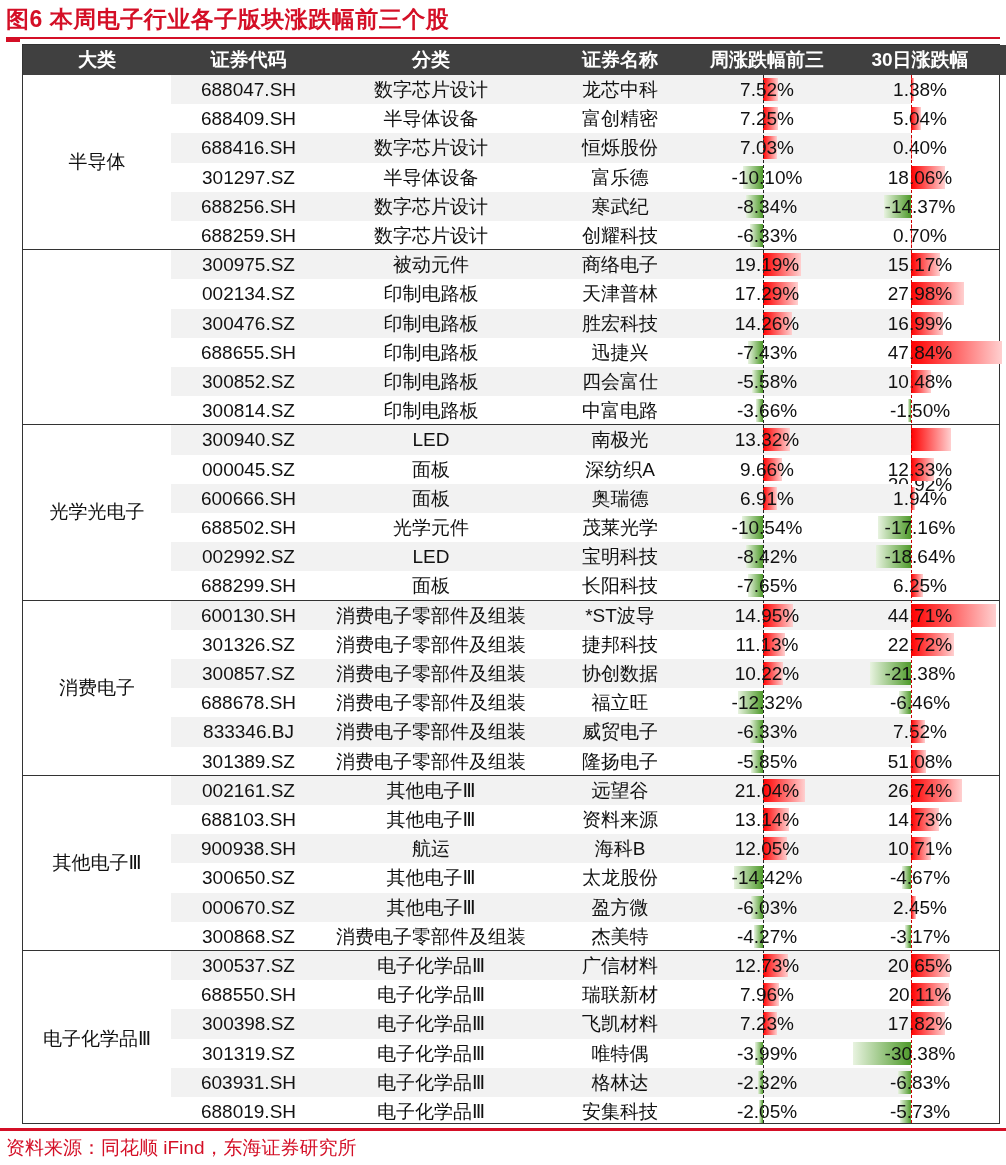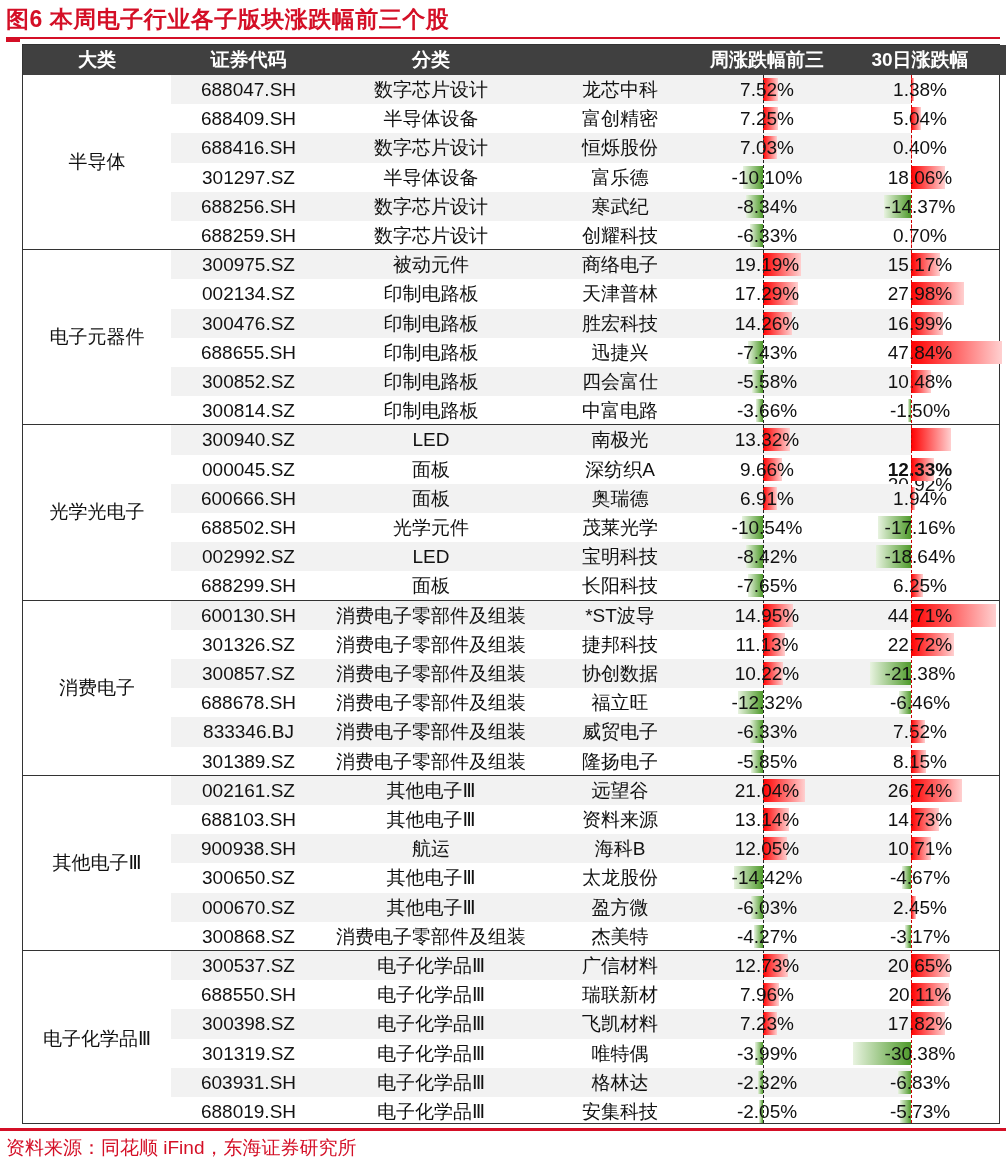--- a/index.html
+++ b/index.html
@@ -36,20 +36,21 @@
 
 <div class="title">图6  本周电子行业各子版块涨跌幅前三个股</div>
 <div class="title-rule"></div>
 <div class="title-rule-ext"></div>
 
 <div class="tbl" id="tbl">
   <div class="hdr">
     <div class="hcell" style="left:0;width:148px">大类</div>
     <div class="hcell" style="left:148px;width:155px">证券代码</div>
     <div class="hcell" style="left:303px;width:210px">分类</div>
+    <div class="hcell" style="left:513px;width:168px">证券名称</div>
     <div class="hcell" style="left:670px;width:148px">周涨跌幅前三</div>
     <div class="hcell" style="left:818px;width:158px">30日涨跌幅</div>
   </div>
   <div id="body">
       <div class="group" style="top: 30px; height: 175.2px;">
         <div class="glabel">半导体</div>
         <div class="row alt" style="top: 0px;">
           <div class="bgcell" style="left: 0px; width: 740px;"></div>
           <div class="bar pos" style="width: 15.04px; left: 592px;"></div>
           <div class="bar pos" style="width: 2.622px; left: 740px;"></div>
@@ -104,21 +105,20 @@
           <div class="bar neg" style="width: 12.66px; left: 579.34px;"></div>
           <div class="bar pos" style="width: 1.33px; left: 740px;"></div>
           <div class="cell" style="left: 0px; width: 155px;">688259.SH</div>
           <div class="cell" style="left: 155px; width: 210px;">数字芯片设计</div>
           <div class="cell" style="left: 365px; width: 168px;">创耀科技</div>
           <div class="cell" style="left: 522px; width: 148px;">-6.33%</div>
           <div class="cell" style="left: 670px; width: 158px;">0.70%</div>
         </div>
       </div>
       <div class="group" style="top: 205.2px; height: 175.2px;">
-        <div class="glabel">电子元器件</div>
         <div class="row alt" style="top: 0px;">
           <div class="bgcell" style="left: 0px; width: 740px;"></div>
           <div class="bar pos" style="width: 38.38px; left: 592px;"></div>
           <div class="bar pos" style="width: 28.823px; left: 740px;"></div>
           <div class="cell" style="left: 0px; width: 155px;">300975.SZ</div>
           <div class="cell" style="left: 155px; width: 210px;">被动元件</div>
           <div class="cell" style="left: 365px; width: 168px;">商络电子</div>
           <div class="cell" style="left: 522px; width: 148px;">19.19%</div>
           <div class="cell" style="left: 670px; width: 158px;">15.17%</div>
         </div>
@@ -186,21 +186,21 @@
           <div class="cell" style="left: 670px; width: 158px; margin-top: 45px;">20.92%</div>
         </div>
         <div class="row" style="top: 29.2px;">
           <div class="bgcell" style="left: 0px; width: 740px;"></div>
           <div class="bar pos" style="width: 19.32px; left: 592px;"></div>
           <div class="bar pos" style="width: 23.427px; left: 740px;"></div>
           <div class="cell" style="left: 0px; width: 155px;">000045.SZ</div>
           <div class="cell" style="left: 155px; width: 210px;">面板</div>
           <div class="cell" style="left: 365px; width: 168px;">深纺织A</div>
           <div class="cell" style="left: 522px; width: 148px;">9.66%</div>
-          <div class="cell" style="left: 670px; width: 158px; font-weight: bold;">12.33%</div>
+          <div class="cell" style="left: 670px; width: 158px;">12.33%</div>
         </div>
         <div class="row alt" style="top: 58.4px;">
           <div class="bgcell" style="left: 0px; width: 740px;"></div>
           <div class="bar pos" style="width: 13.82px; left: 592px;"></div>
           <div class="bar pos" style="width: 3.686px; left: 740px;"></div>
           <div class="cell" style="left: 0px; width: 155px;">600666.SH</div>
           <div class="cell" style="left: 155px; width: 210px;">面板</div>
           <div class="cell" style="left: 365px; width: 168px;">奥瑞德</div>
           <div class="cell" style="left: 522px; width: 148px;">6.91%</div>
           <div class="cell" style="left: 670px; width: 158px;">1.94%</div>
@@ -289,21 +289,21 @@
           <div class="cell" style="left: 670px; width: 158px;">7.52%</div>
         </div>
         <div class="row" style="top: 146px;">
           <div class="bgcell" style="left: 0px; width: 740px;"></div>
           <div class="bar neg" style="width: 11.7px; left: 580.3px;"></div>
           <div class="bar pos" style="width: 15.485px; left: 740px;"></div>
           <div class="cell" style="left: 0px; width: 155px;">301389.SZ</div>
           <div class="cell" style="left: 155px; width: 210px;">消费电子零部件及组装</div>
           <div class="cell" style="left: 365px; width: 168px;">隆扬电子</div>
           <div class="cell" style="left: 522px; width: 148px;">-5.85%</div>
-          <div class="cell" style="left: 670px; width: 158px;">8.15%</div>
+          <div class="cell" style="left: 670px; width: 158px;">51.08%</div>
         </div>
       </div>
       <div class="group" style="top: 730.8px; height: 175.2px;">
         <div class="glabel">其他电子Ⅲ</div>
         <div class="row alt" style="top: 0px;">
           <div class="bgcell" style="left: 0px; width: 740px;"></div>
           <div class="bar pos" style="width: 42.08px; left: 592px;"></div>
           <div class="bar pos" style="width: 50.806px; left: 740px;"></div>
           <div class="cell" style="left: 0px; width: 155px;">002161.SZ</div>
           <div class="cell" style="left: 155px; width: 210px;">其他电子Ⅲ</div>

